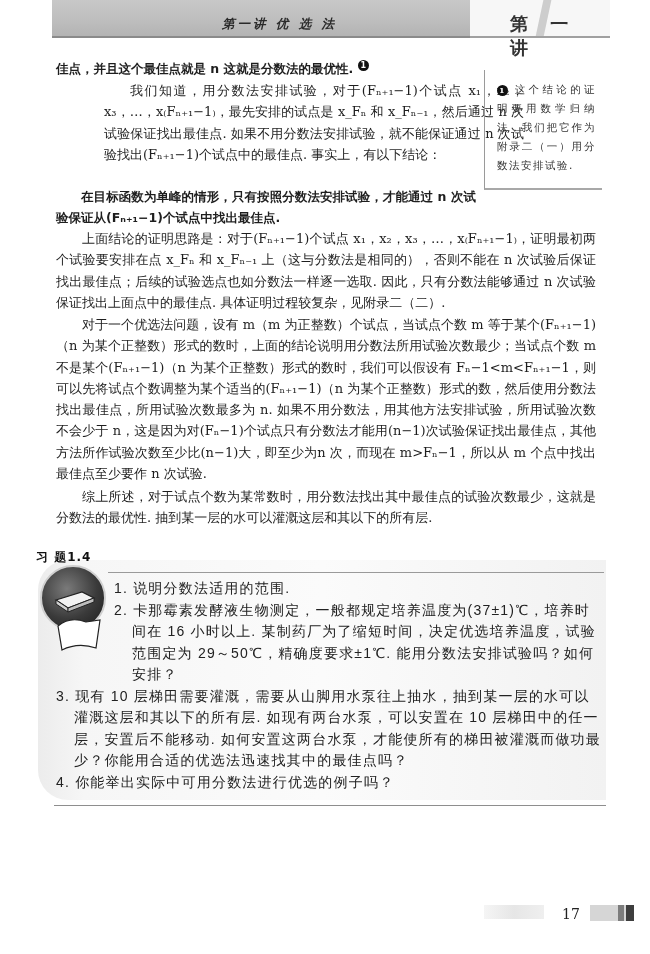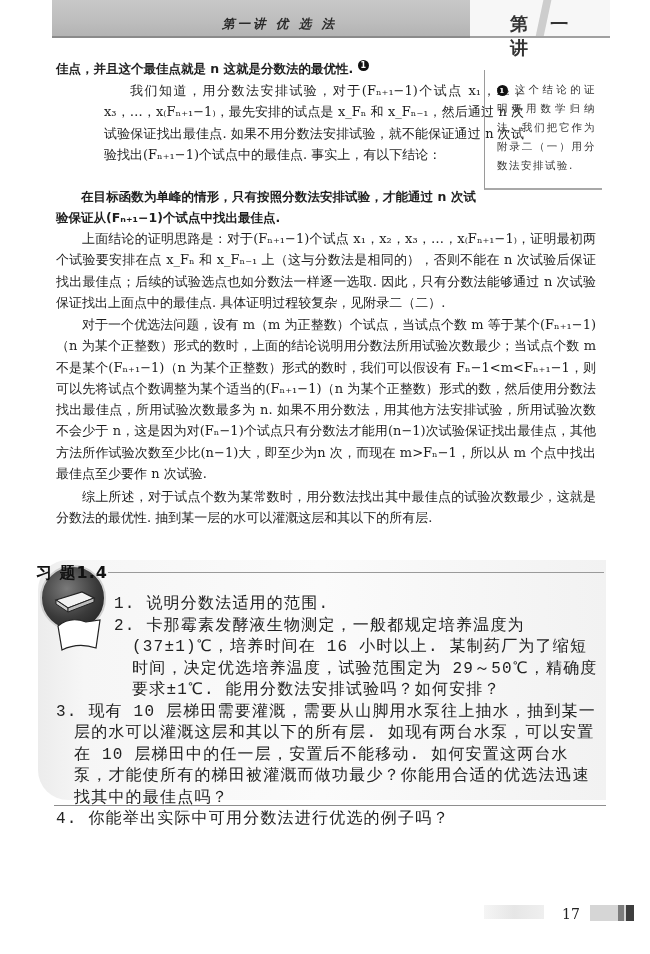--- a/index.html
+++ b/index.html
@@ -35,27 +35,27 @@
 
   
   .ex-box { position: absolute; left: 38px; top: 560px; width: 568px; height: 240px;
             background: linear-gradient(90deg, #ececec 0%, #f6f6f6 8%, #fbfbfb 50%, #f2f2f2 100%);
             border-radius: 30px 0 0 30px; }
   .ex-top-line { position: absolute; left: 108px; top: 572px; width: 496px; height: 1px; background: #9a9a9a; }
   .ex-bottom-line { position: absolute; left: 54px; top: 805px; width: 552px; height: 1px; background: #8e8e8e; }
   .ex-badge { position: absolute; left: 40px; top: 565px; width: 66px; height: 66px; border-radius: 50%;
               background: radial-gradient(circle at 40% 35%, #7a7a7a 0%, #3a3a3a 55%, #1a1a1a 100%);
               border: 2px solid #d0d0d0; }
-  .ex-badge-label { position: absolute; left: 36px; top: 563px; font-family: "DejaVu Sans", sans-serif;
-              font-size: 16px; font-weight: bold; color: #111; letter-spacing: 1px; }
+  .ex-badge-label { position: absolute; left: 36px; top: 549px; font-family: "DejaVu Sans", sans-serif;
+              font-size: 12px; font-weight: bold; color: #111; letter-spacing: 1px; }
   .book-icon { position: absolute; left: 52px; top: 590px; width: 44px; height: 24px; }
   .paper-icon { position: absolute; left: 56px; top: 612px; width: 50px; height: 40px; }
 
-  .ex-list { position: absolute; left: 56px; top: 590px; width: 546px; font-size: 16px; line-height: 21.5px;
-             letter-spacing: 1.2px; color: #222; font-family: Liberation Mono, monospace; }
+  .ex-list { position: absolute; left: 56px; top: 574px; width: 546px; font-size: 14px; line-height: 21.5px;
+             letter-spacing: 1.2px; color: #222; font-family: Liberation Sans, sans-serif; }
   .ex-item { display: block; }
   .ex-item.ind { padding-left: 76px; text-indent: -18px; }
   .ex-item.ind2 { padding-left: 18px; text-indent: -18px; }
 
   
   .page-num { position: absolute; left: 562px; top: 906px; font-size: 14px; color: #222; }
   .foot-blur { position: absolute; left: 484px; top: 905px; width: 60px; height: 14px;
                background: linear-gradient(90deg, #f5f5f5, #e6e6e6, #efefef); }
   .foot-bar { position: absolute; left: 590px; top: 905px; width: 38px; height: 16px; background: #d6d6d6; }
   .foot-bar-dark1 { position: absolute; left: 618px; top: 905px; width: 6px; height: 16px; background: #7d7d7d; }

